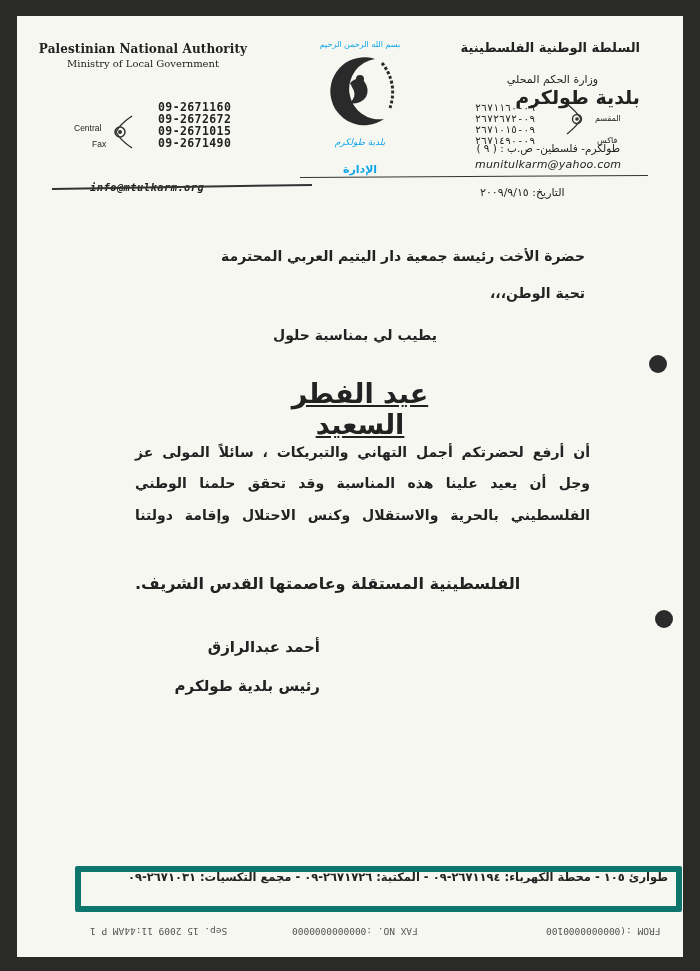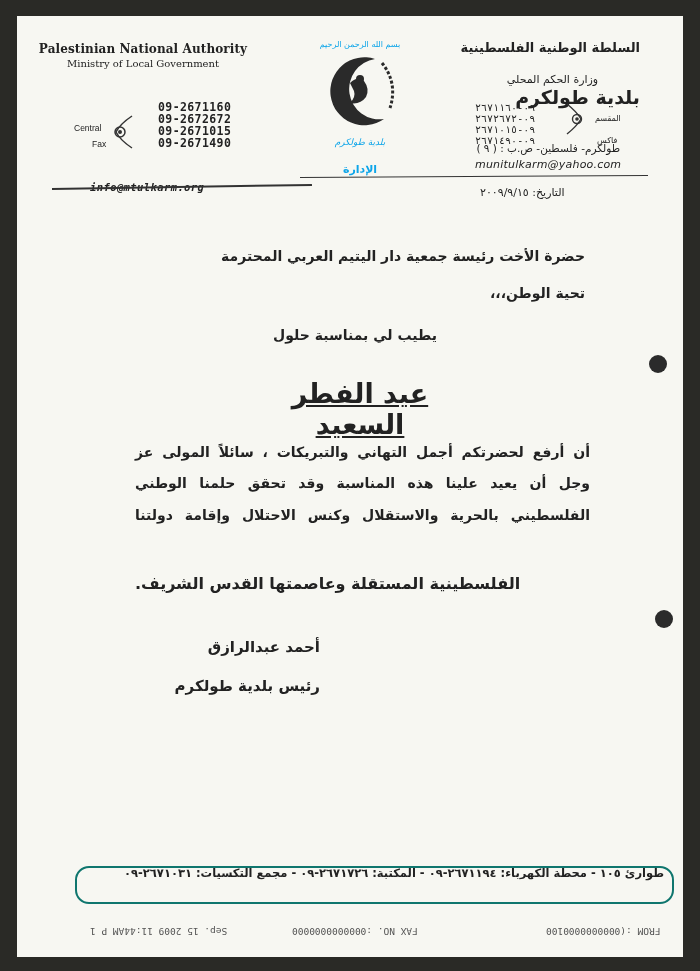--- a/index.html
+++ b/index.html
@@ -26,21 +26,21 @@
   .lh-right .a2{font-size:11px;margin-top:18px;text-align:center;padding-left:20px;}
   .lh-right .a3{font-size:19px;font-weight:bold;margin-top:0px;letter-spacing:1px;}
   .rphones{position:absolute;left:0;top:62px;width:195px;height:70px;direction:ltr;}
   .rphones .num{position:absolute;left:30px;font-family:"DejaVu Sans Mono",monospace;font-size:10px;letter-spacing:.5px;}
   .rphones .lbl{position:absolute;left:116px;font-size:8px;direction:rtl;}
   .lh-right .raddr{position:absolute;right:20px;top:102px;font-size:10.5px;}
   .lh-right .rmail{position:absolute;left:30px;top:118px;direction:ltr;font-family:"DejaVu Sans",sans-serif;font-style:italic;font-size:11px;letter-spacing:.2px;}
   .rule{position:absolute;height:0;border-top:2px solid #333;}
   .date{position:absolute;left:480px;top:186px;font-size:11px;direction:rtl;color:#222;}
   .body-ar{position:absolute;direction:rtl;color:#222;font-family:"DejaVu Sans",sans-serif;font-weight:bold;}
-  .footer-box{position:absolute;left:75px;top:866px;width:595px;height:34px;border:2px solid #0f766e;border-radius:14px;}
+  .footer-box{position:absolute;left:75px;top:866px;width:595px;height:34px;border:6px solid #0f766e;border-radius:2px;}
   .footer-text{position:absolute;right:8px;top:-2px;direction:rtl;font-size:11.5px;font-weight:bold;color:#222;white-space:nowrap;}
   .fax-line{position:absolute;top:926px;font-family:"DejaVu Sans Mono",monospace;font-size:9.5px;color:#555;transform:rotate(180deg);white-space:nowrap;}
 </style>
 </head>
 <body>
 
 <div class="page"></div>
 
 <div class="hole" style="left:649px;top:355px;"></div>
 <div class="hole" style="left:655px;top:610px;"></div>

